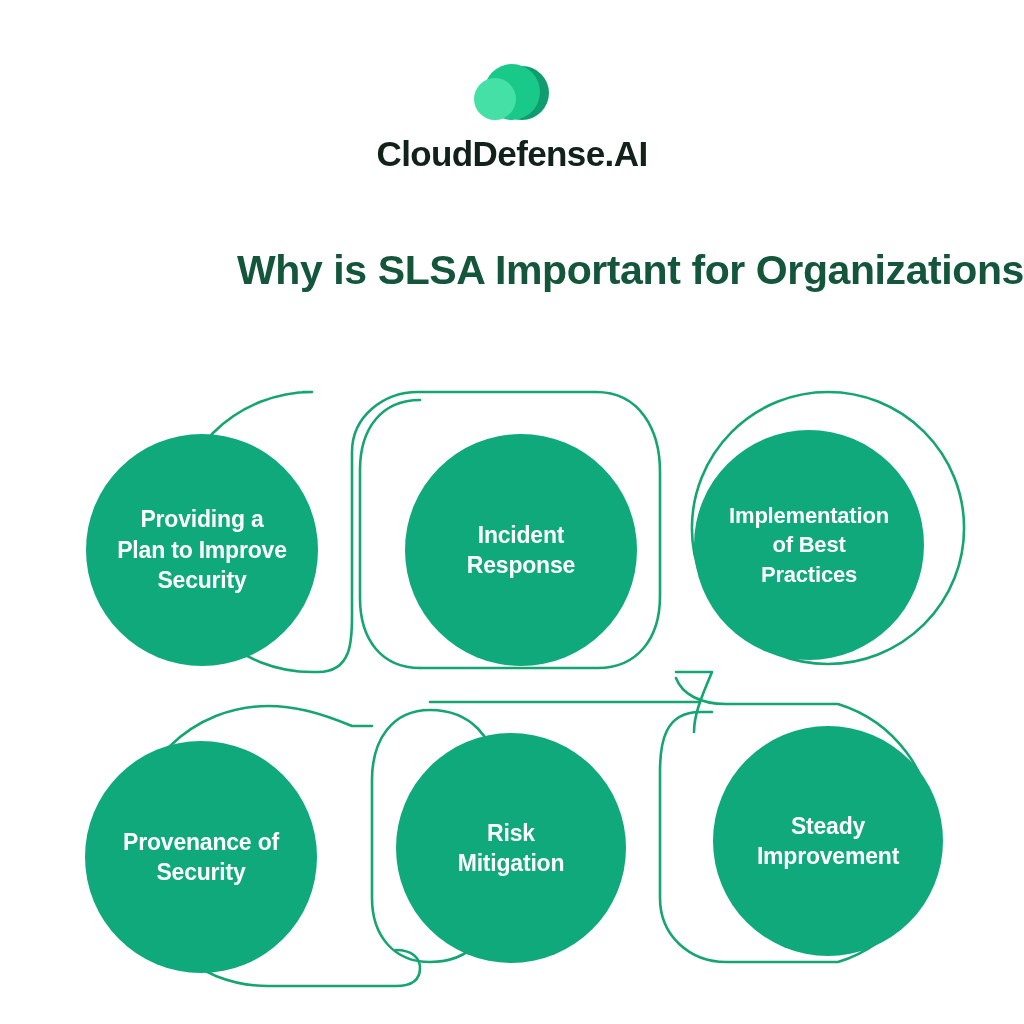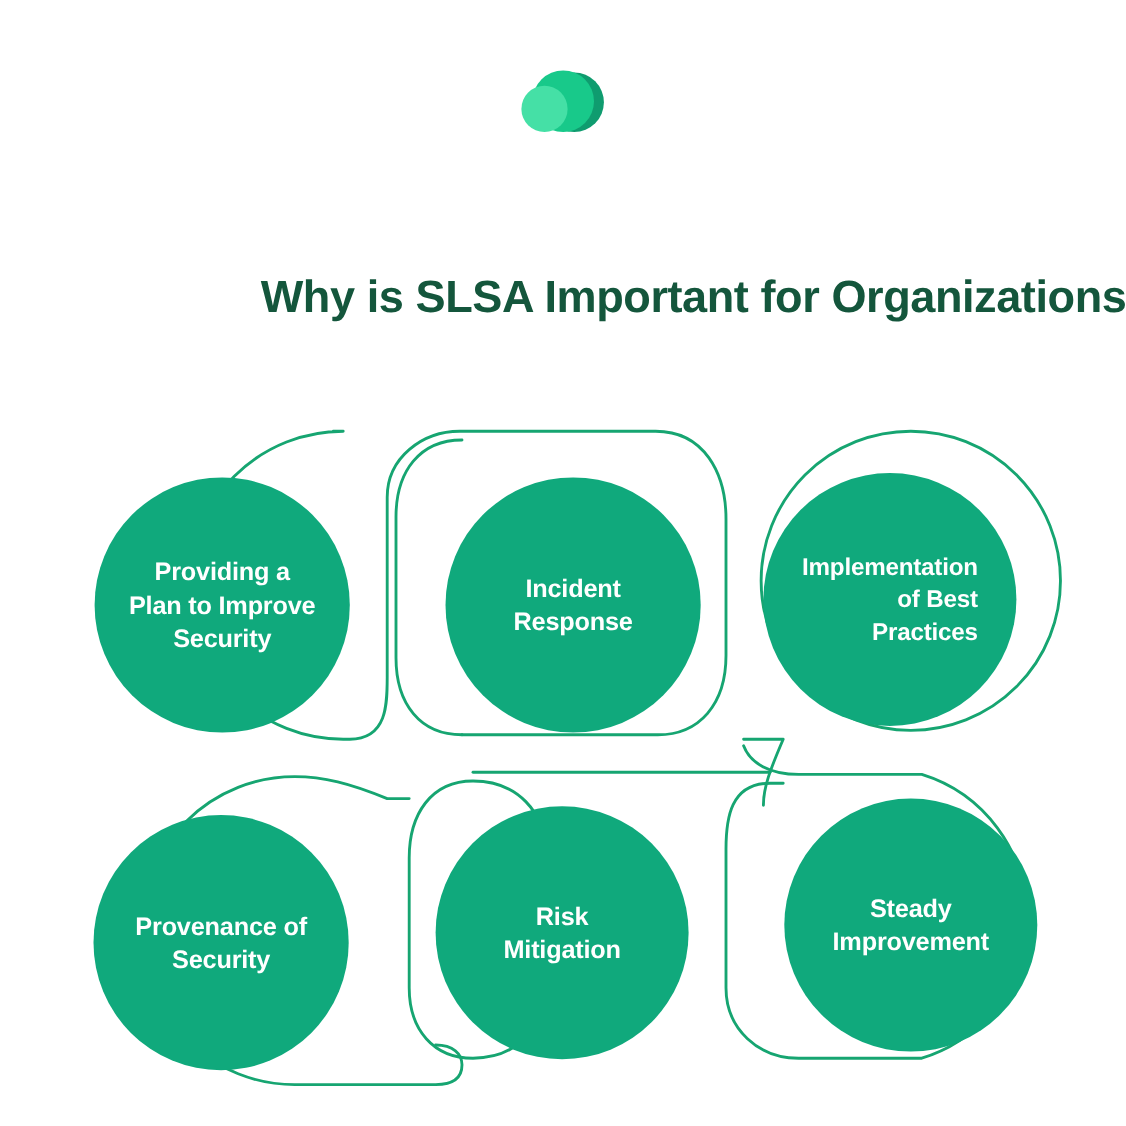--- a/index.html
+++ b/index.html
@@ -92,20 +92,21 @@
 </style>
 </head>
 <body>
 
 <div id="logo-block">
   <svg id="logo-mark" width="90" height="60" viewBox="0 0 90 60" aria-hidden="true">
     <circle cx="55" cy="31" r="27" fill="#0f9c6f"></circle>
     <circle cx="45" cy="30" r="28" fill="#18c98a"></circle>
     <circle cx="28" cy="37" r="21" fill="#45e0a6"></circle>
   </svg>
+  <div id="logo-wordmark">CloudDefense.AI</div>
 </div>
 
 <div id="page-title">Why is SLSA Important for Organizations</div>
 
 <svg id="diagram" viewBox="0 0 1024 1024" aria-hidden="true">
 
   <path class="ring-path" d="M 303 392
            L 312 392
            A 140 140 0 1 0 312 672
            L 318 672
@@ -166,21 +167,21 @@
 Plan to Improve
 Security</span>
 </div>
 
 <div class="node-circle" style="left:405px; top:434px; width:232px; height:232px;">
   <span class="node-label" style="white-space:pre-line;">Incident
 Response</span>
 </div>
 
 <div class="node-circle" style="left:694px; top:430px; width:230px; height:230px;">
-  <span class="node-label small" style="white-space:pre-line;text-align:right;">Implementation
+  <span class="node-label small" style="white-space:pre-line;">Implementation
 of Best
 Practices</span>
 </div>
 
 <div class="node-circle" style="left:85px; top:741px; width:232px; height:232px;">
   <span class="node-label" style="white-space:pre-line;">Provenance of
 Security</span>
 </div>
 
 <div class="node-circle" style="left:396px; top:733px; width:230px; height:230px;">

